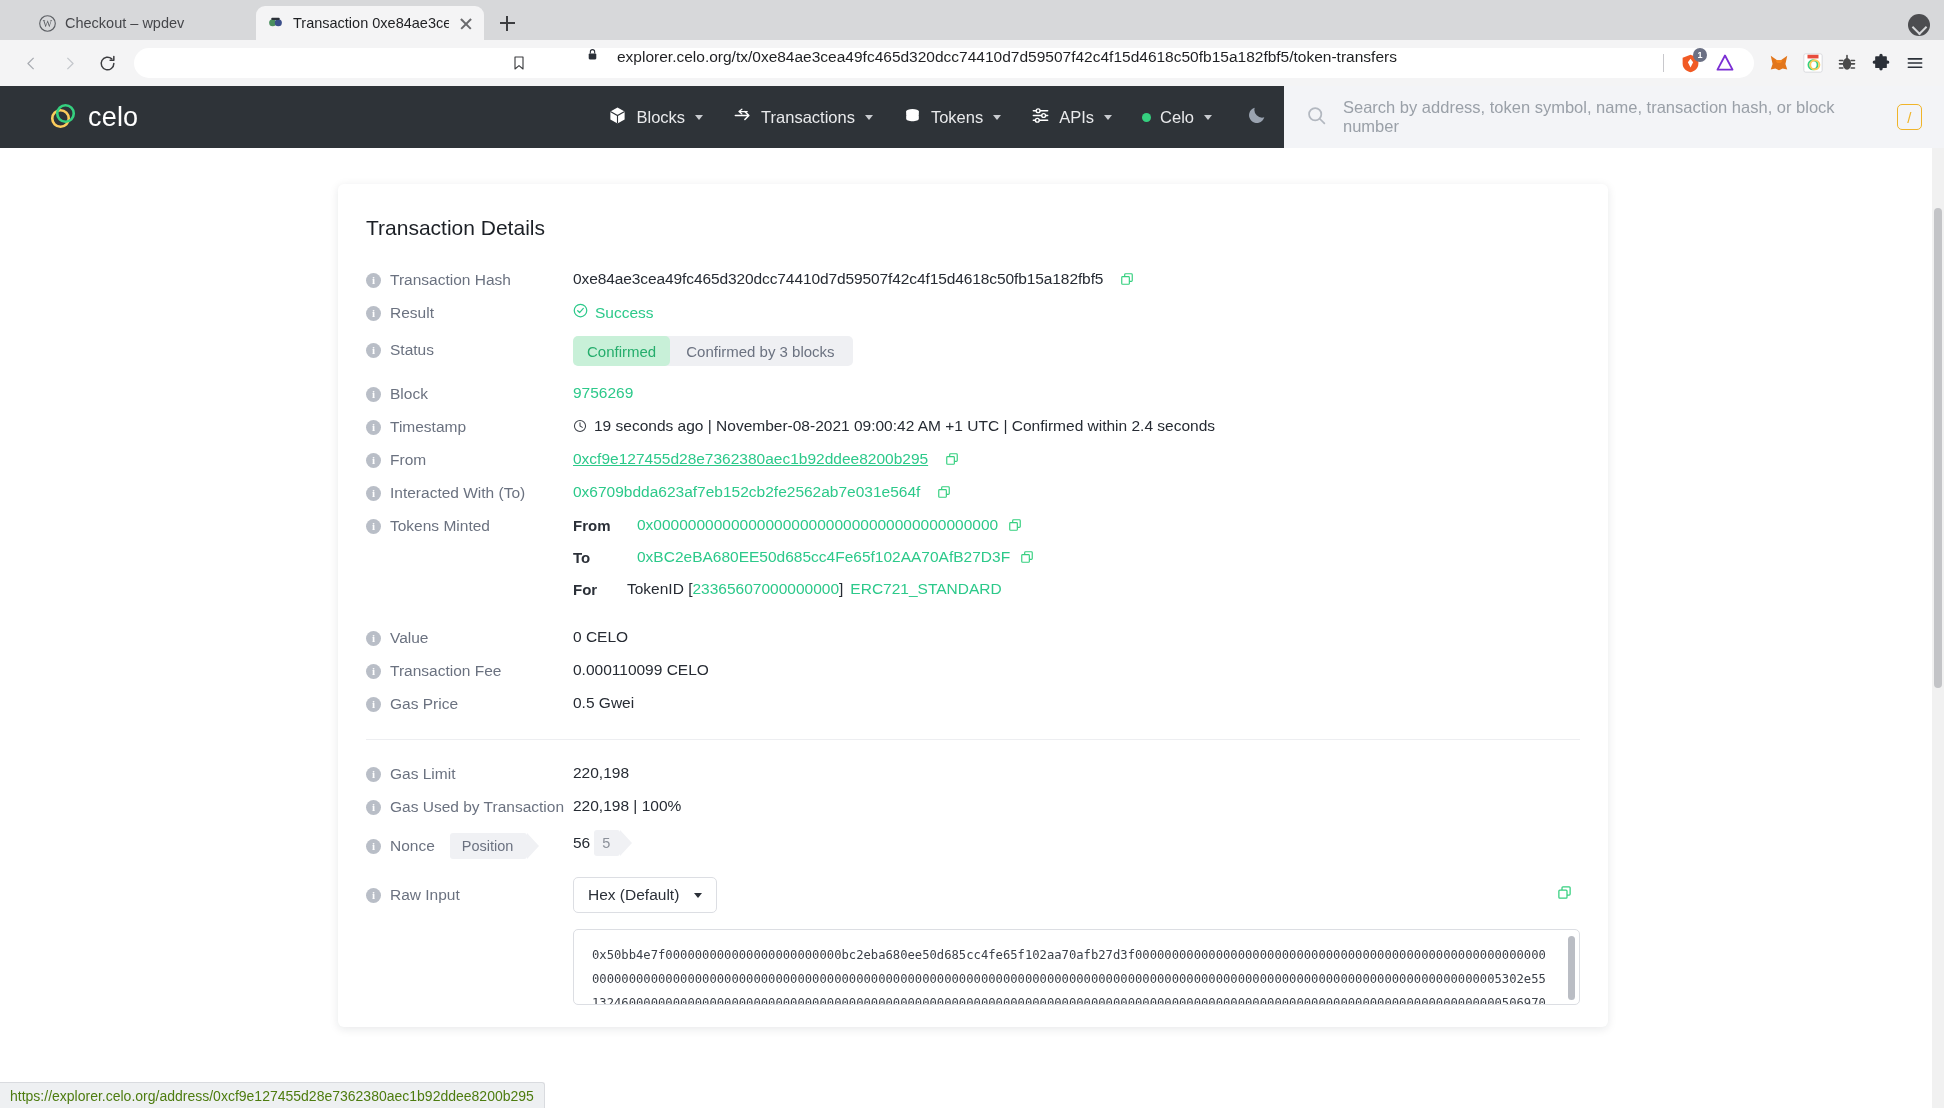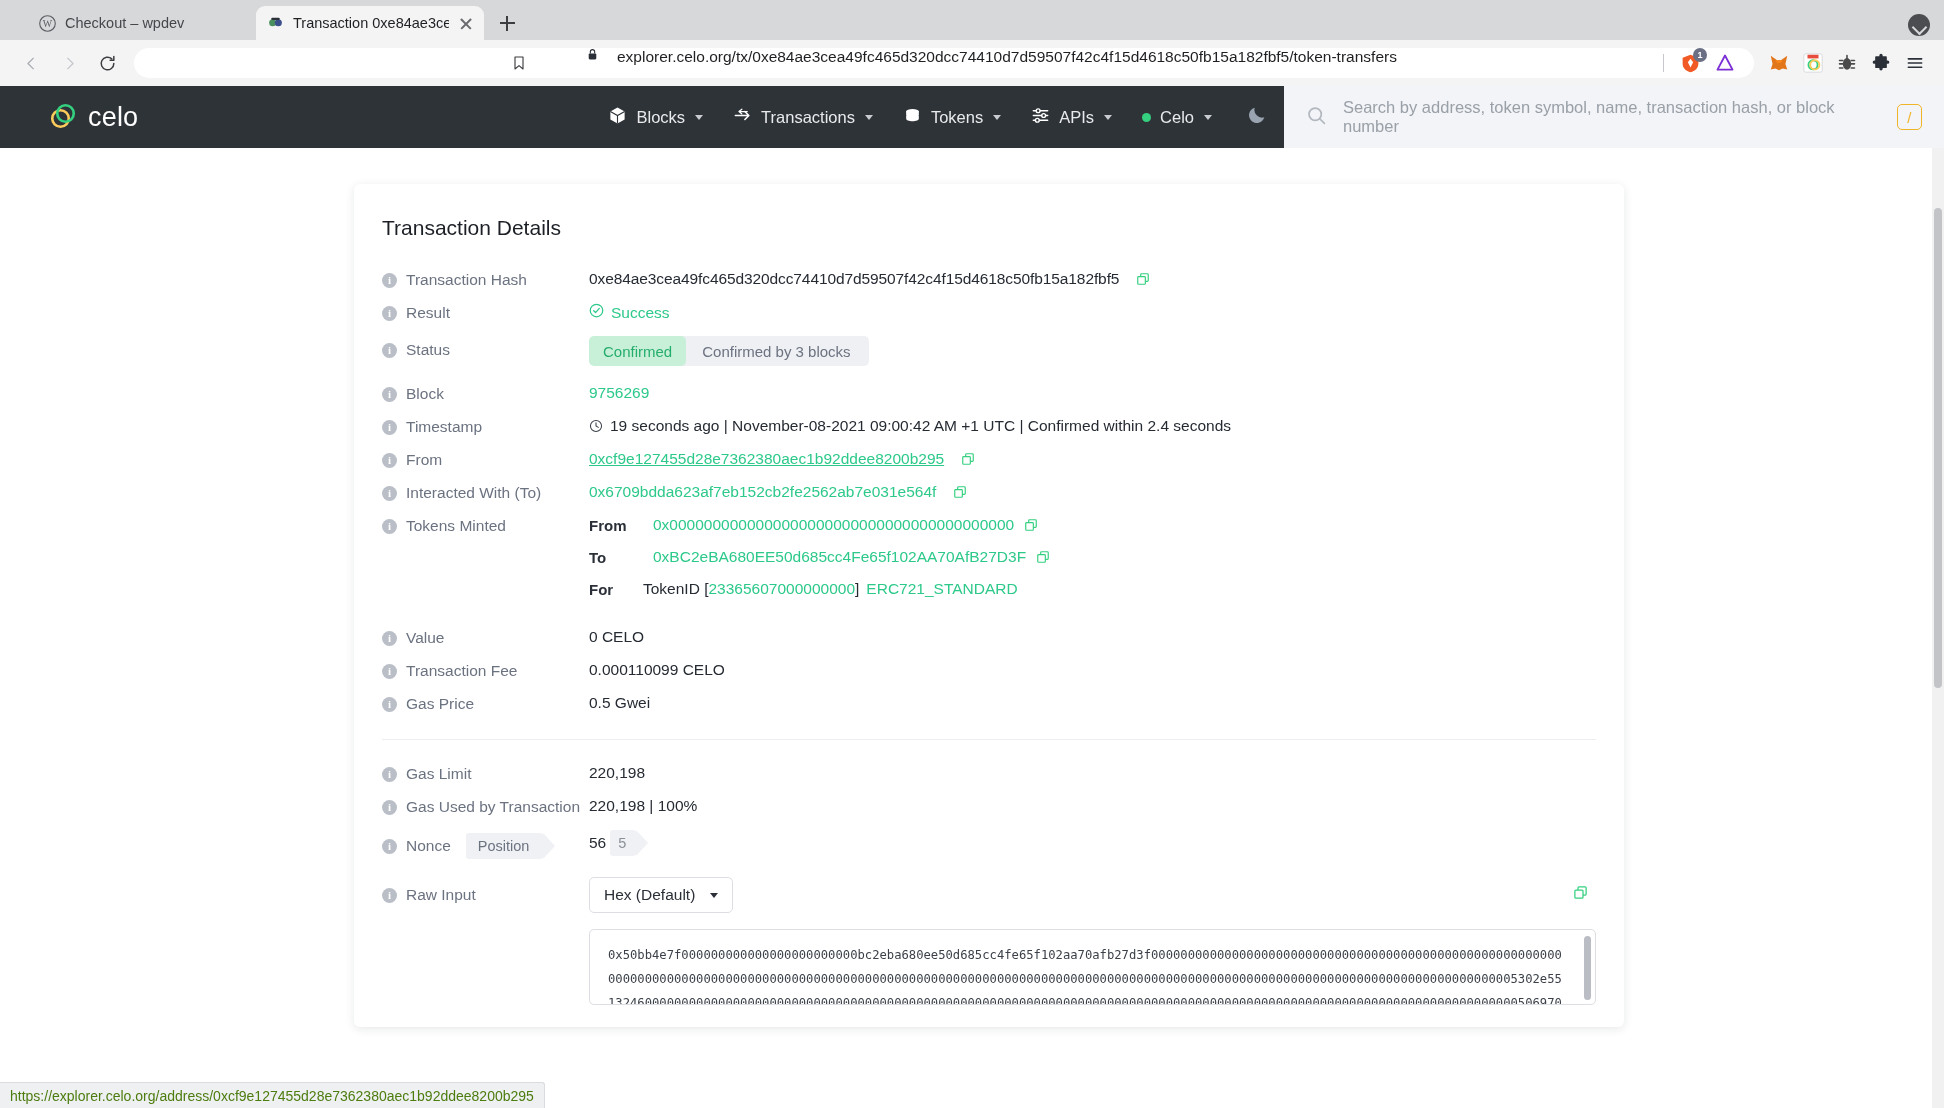--- a/index.html
+++ b/index.html
@@ -94,21 +94,21 @@
     padding: 0 22px; gap: 16px;
   }
   .search-input-txt { color: #9aa0a8; font-size: 16.5px; flex: 1 1 auto; }
   .slash-key {
     width: 26px; height: 26px; border: 1px solid #f0b429; border-radius: 5px;
     color: #f0b429; display:flex; align-items:center; justify-content:center; font-size: 15px;
   }
 
   .content-area { background: #fff; height: 960px; position: relative; }
   .card {
-    position: absolute; left: 354px; top: 36px; width: 1270px;
+    position: absolute; left: 338px; top: 36px; width: 1270px;
     background: #fff; border-radius: 6px; box-shadow: 0 2px 10px rgba(20,25,40,.10);
     padding: 32px 28px 22px 28px;
   }
   .card-title { font-size: 21px; color: #1c2026; font-weight: normal; margin-bottom: 30px; padding-left: 0; }
 
   .row { display: flex; align-items: flex-start; margin-bottom: 14px; }
   .rlabel {
     width: 207px; flex: 0 0 207px; display: flex; align-items: center; gap: 9px;
     color: #6b7280; font-size: 15.5px; padding-top: 1px;
   }

